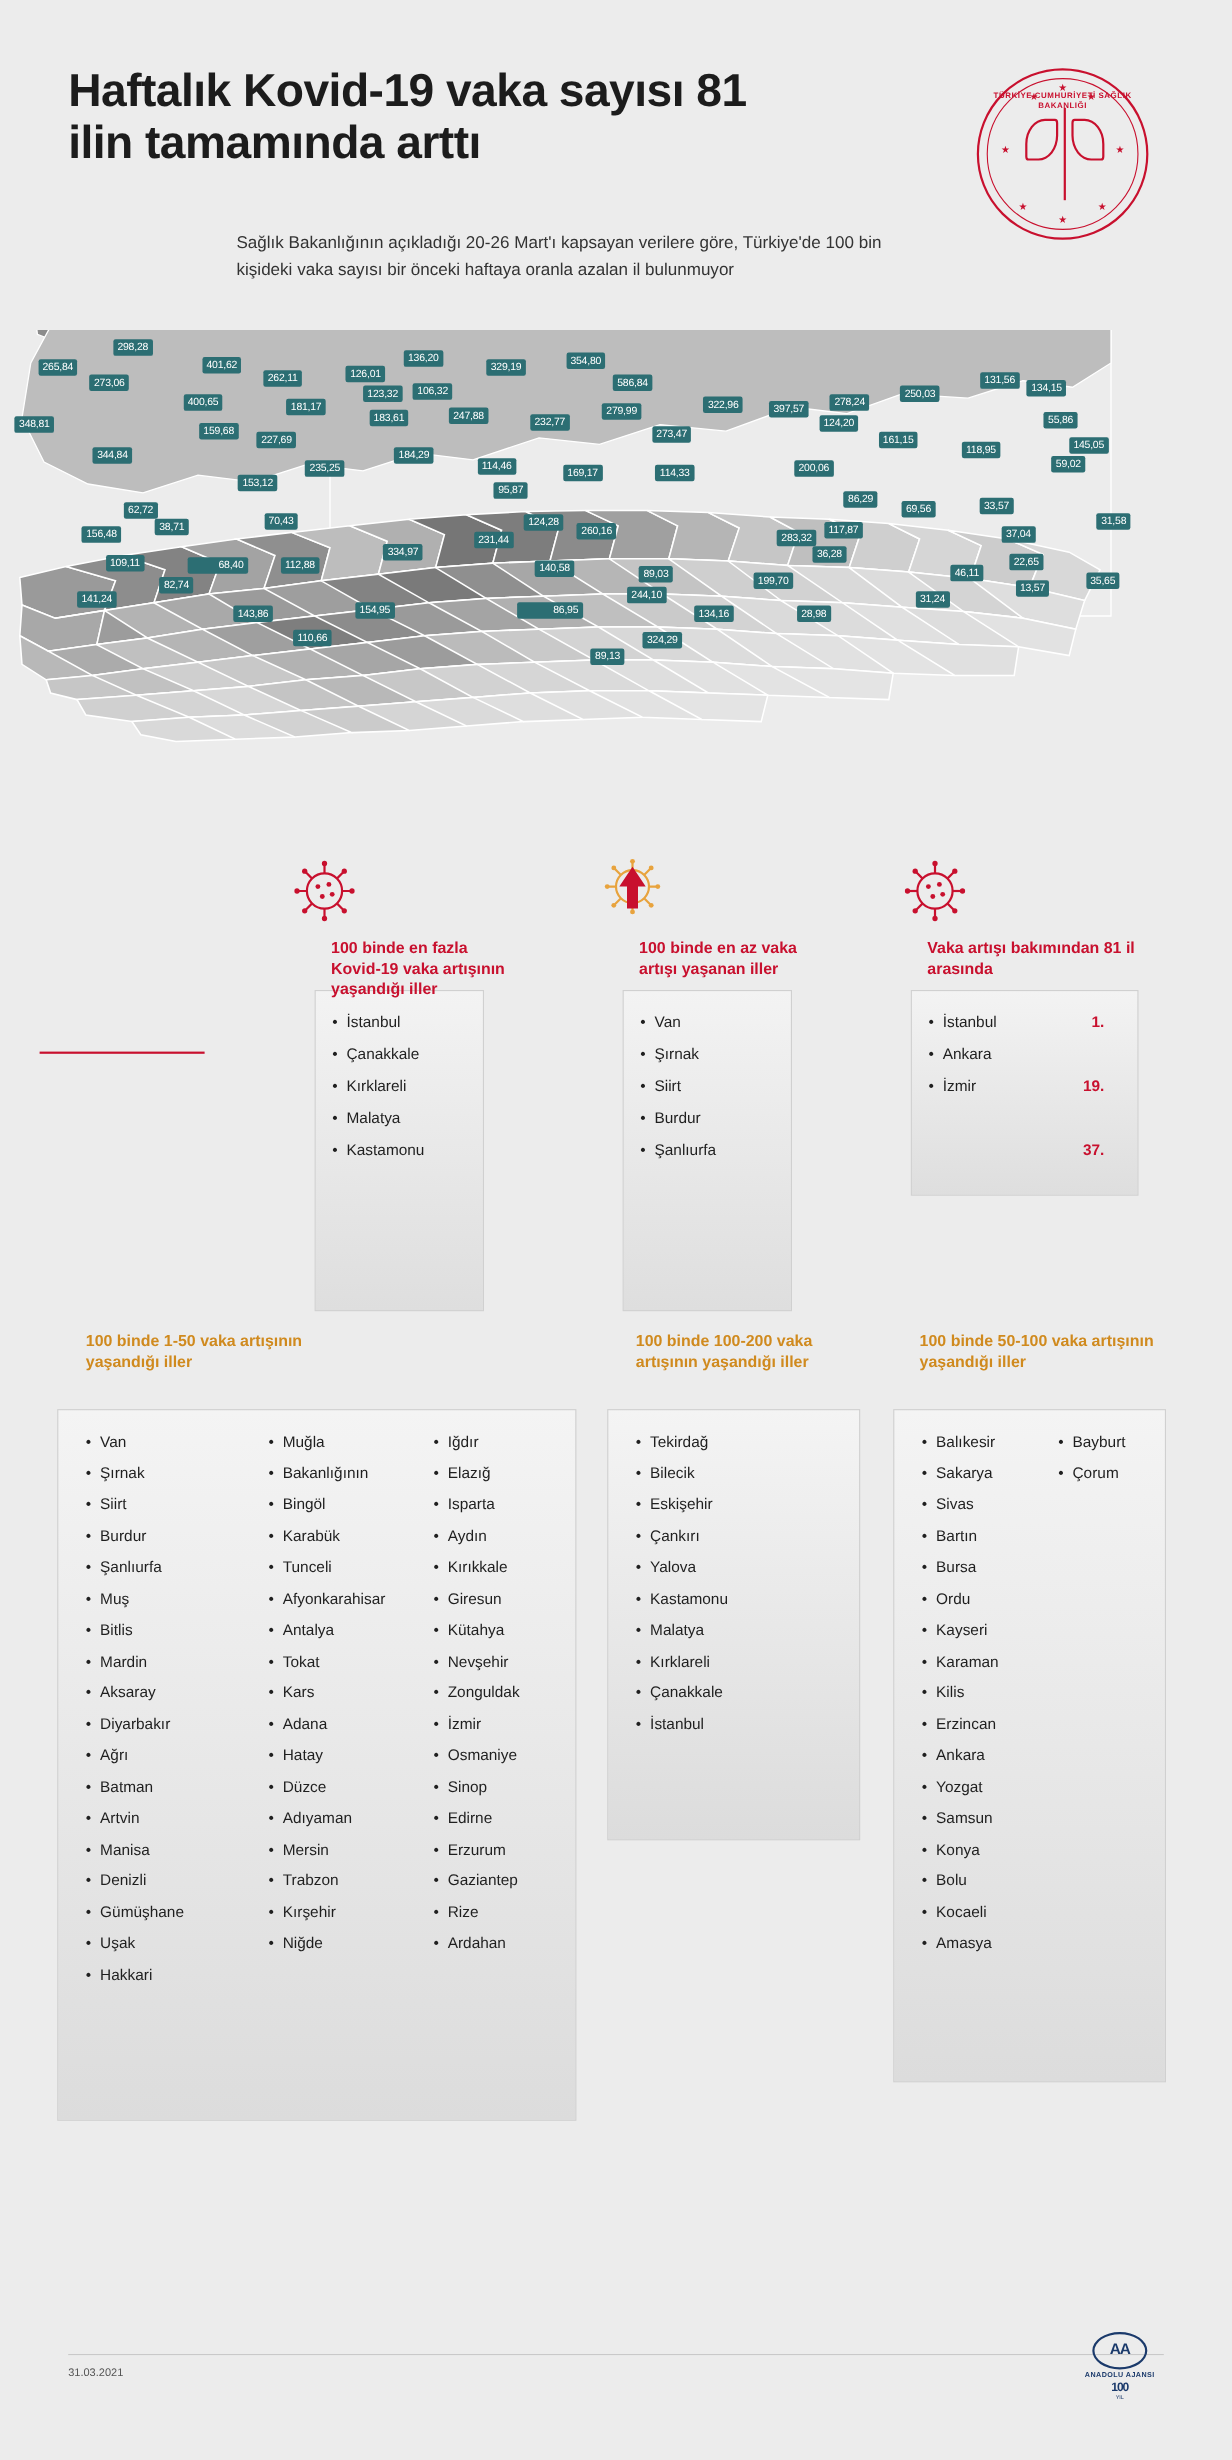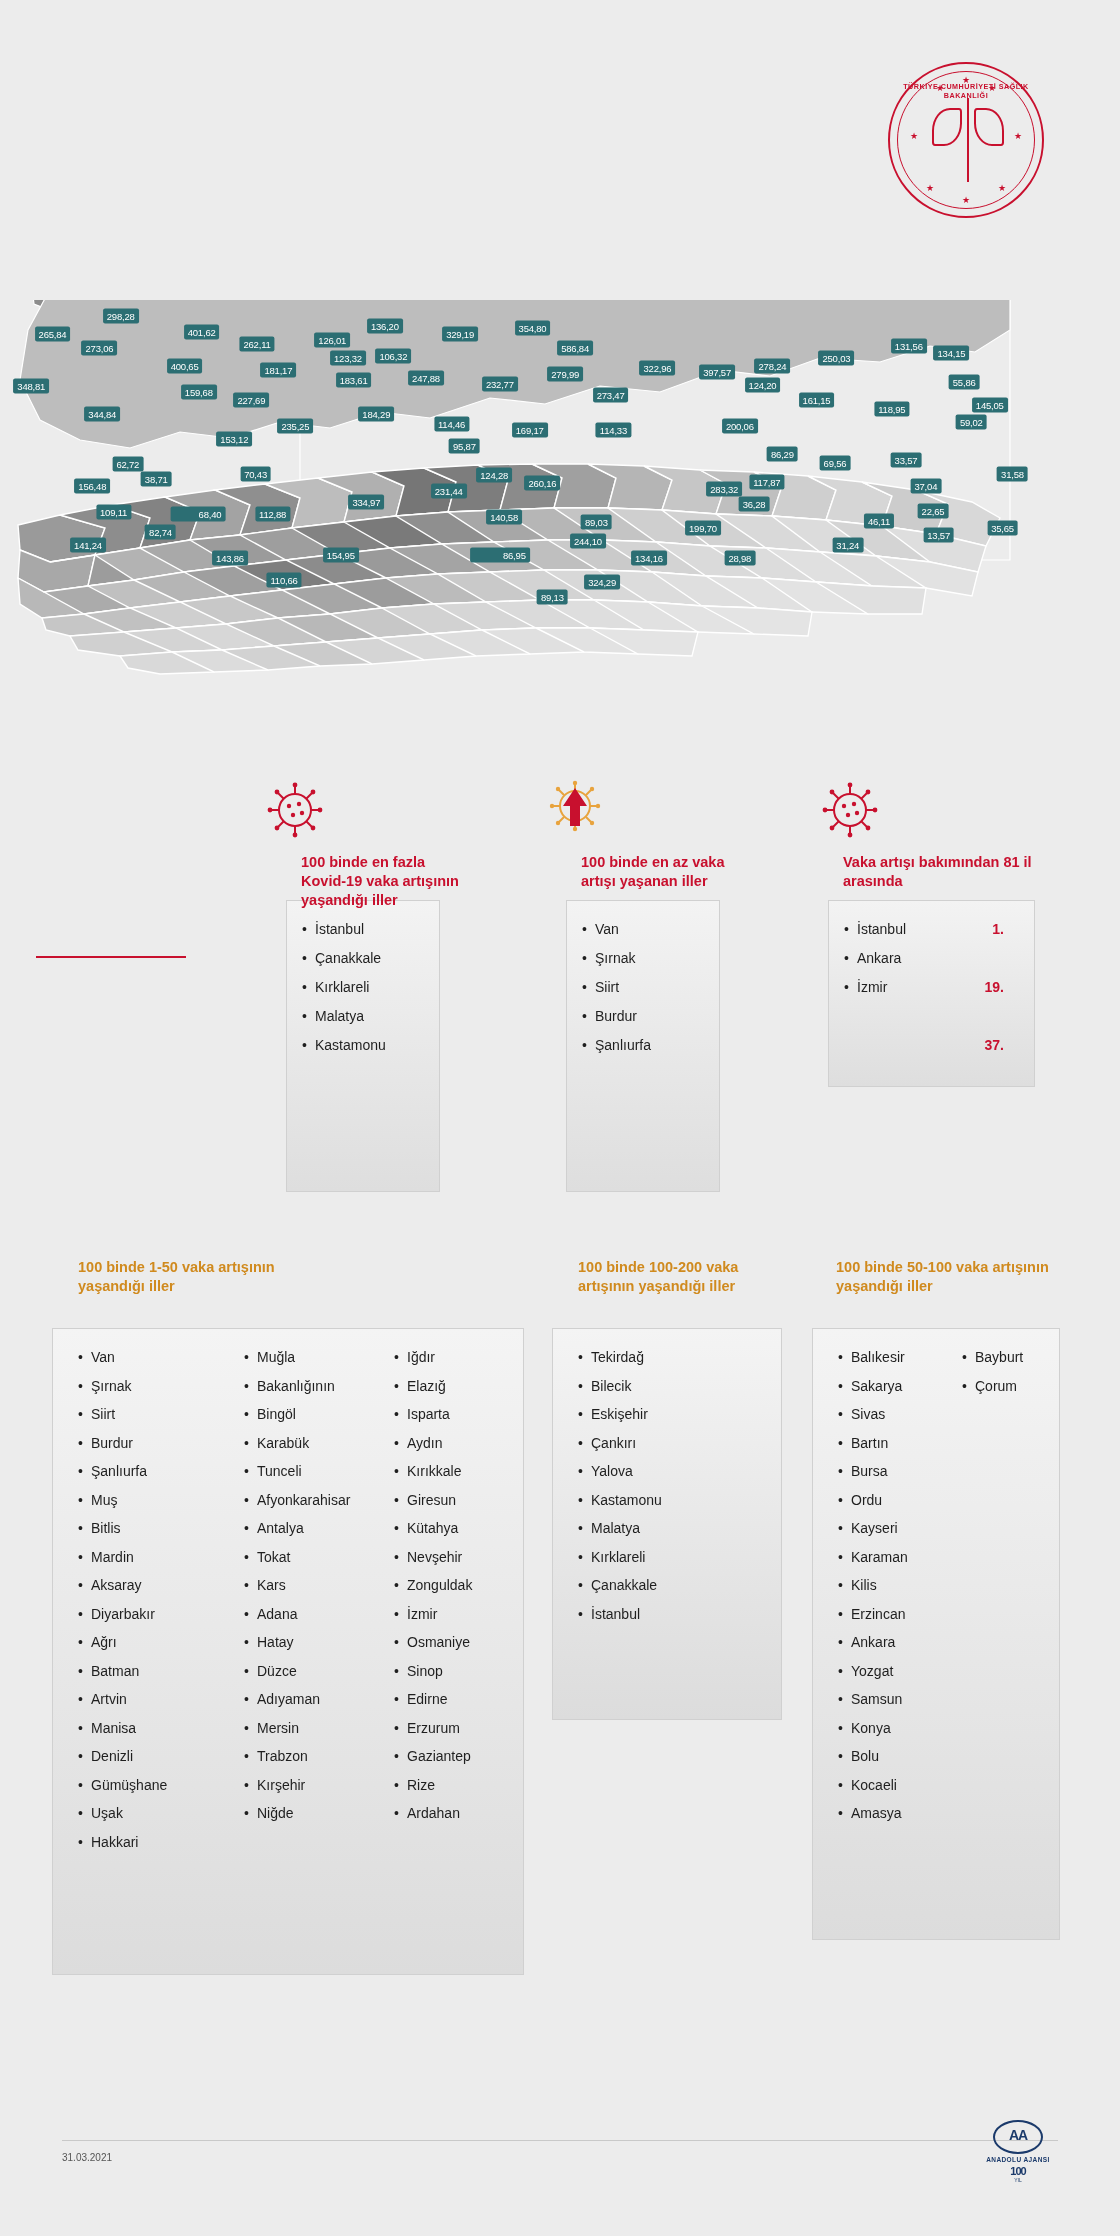--- a/index.html
+++ b/index.html
@@ -193,21 +193,21 @@
 
   .virus {
     position: absolute;
     width: 60px; height: 60px;
   }
 
   
   .section-bottom {
     position: absolute;
     left: 0;
-    top: 1240px;
+    top: 1193px;
     width: 1108px;
     height: 860px;
     text-decoration: underline;
   }
   .lcard {
     position: absolute;
     background: linear-gradient(#f4f4f4, #dcdcdc);
     border: 1px solid #d0d0d0;
   }
   .lcard-title {
@@ -293,20 +293,22 @@
     font-size: 5px;
     color: #1b3a6b;
   }
 </style>
 </head>
 <body>
 
 <div class="page">
 
   <div class="header">
+    <div class="title">Haftalık Kovid-19 vaka sayısı 81 ilin tamamında arttı</div>
+    <div class="subtitle">Sağlık Bakanlığının açıkladığı 20-26 Mart'ı kapsayan verilere göre, Türkiye'de 100 bin kişideki vaka sayısı bir önceki haftaya oranla azalan il bulunmuyor</div>
 
     <div class="logo">
       <div class="logo-ring"></div>
       <div class="logo-ring2"></div>
       <div class="logo-text-top">TÜRKİYE CUMHURİYETİ SAĞLIK BAKANLIĞI</div>
       <div class="logo-rod"></div>
       <div class="logo-wing-l"></div>
       <div class="logo-wing-r"></div>
       <div class="logo-star" style="left:74px;top:14px">★</div>
       <div class="logo-star" style="left:48px;top:22px">★</div>

